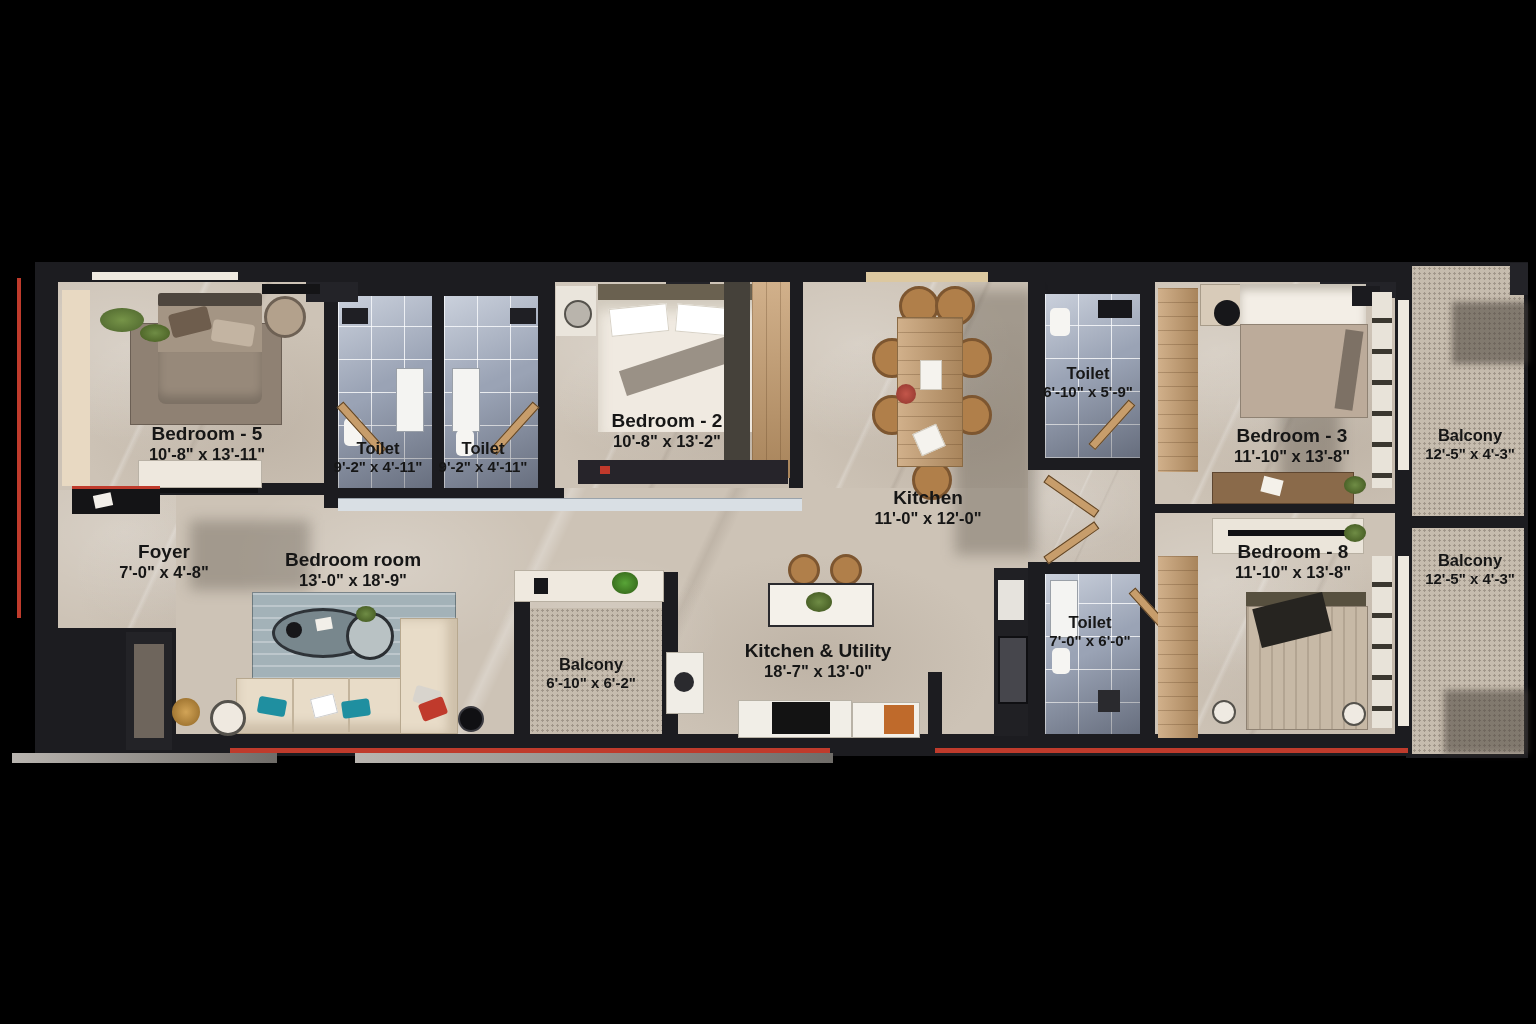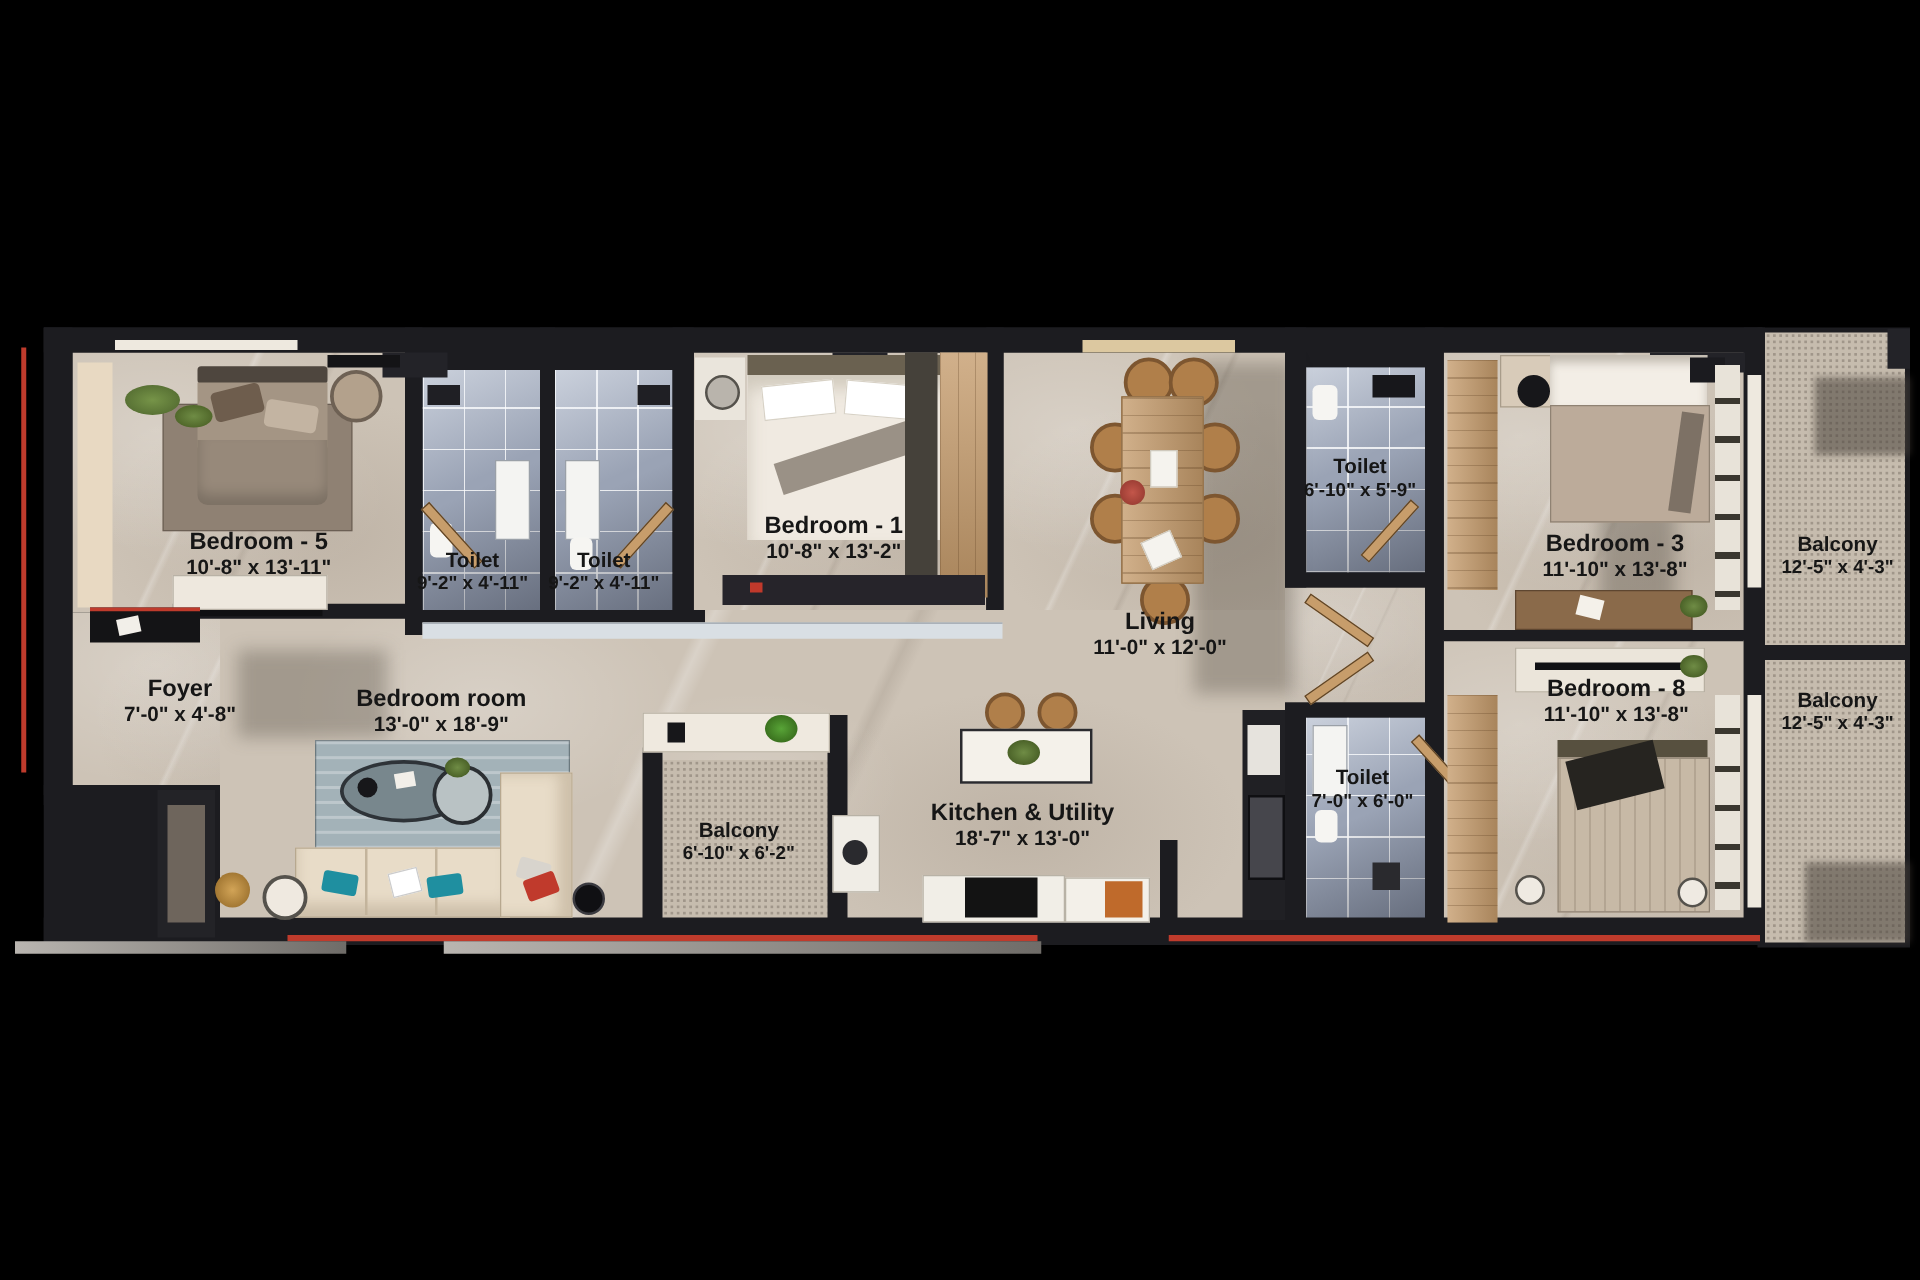--- a/index.html
+++ b/index.html
@@ -248,25 +248,25 @@
   </div>
   <div class="room-label small" style="left:378px;top:458px;">
     <div class="rname">Toilet</div>
     <div class="rdims">9'-2" x 4'-11"</div>
   </div>
   <div class="room-label small" style="left:483px;top:458px;">
     <div class="rname">Toilet</div>
     <div class="rdims">9'-2" x 4'-11"</div>
   </div>
   <div class="room-label" style="left:667px;top:431px;">
-    <div class="rname">Bedroom - 1</div>
+    <div class="rname">Bedroom - 2</div>
     <div class="rdims">10'-8" x 13'-2"</div>
   </div>
   <div class="room-label" style="left:928px;top:508px;">
-    <div class="rname">Living</div>
+    <div class="rname">Kitchen</div>
     <div class="rdims">11'-0" x 12'-0"</div>
   </div>
   <div class="room-label small" style="left:1088px;top:383px;">
     <div class="rname">Toilet</div>
     <div class="rdims">6'-10" x 5'-9"</div>
   </div>
   <div class="room-label" style="left:1292px;top:446px;">
     <div class="rname">Bedroom - 3</div>
     <div class="rdims">11'-10" x 13'-8"</div>
   </div>
@@ -275,21 +275,21 @@
     <div class="rdims">12'-5" x 4'-3"</div>
   </div>
   <div class="room-label" style="left:1293px;top:562px;">
     <div class="rname">Bedroom - 8</div>
     <div class="rdims">11'-10" x 13'-8"</div>
   </div>
   <div class="room-label small" style="left:1470px;top:570px;">
     <div class="rname">Balcony</div>
     <div class="rdims">12'-5" x 4'-3"</div>
   </div>
-  <div class="room-label" style="left:144px;top:562px;">
+  <div class="room-label" style="left:164px;top:562px;">
     <div class="rname">Foyer</div>
     <div class="rdims">7'-0" x 4'-8"</div>
   </div>
   <div class="room-label" style="left:353px;top:570px;">
     <div class="rname">Bedroom room</div>
     <div class="rdims">13'-0" x 18'-9"</div>
   </div>
   <div class="room-label small" style="left:591px;top:674px;">
     <div class="rname">Balcony</div>
     <div class="rdims">6'-10" x 6'-2"</div>

